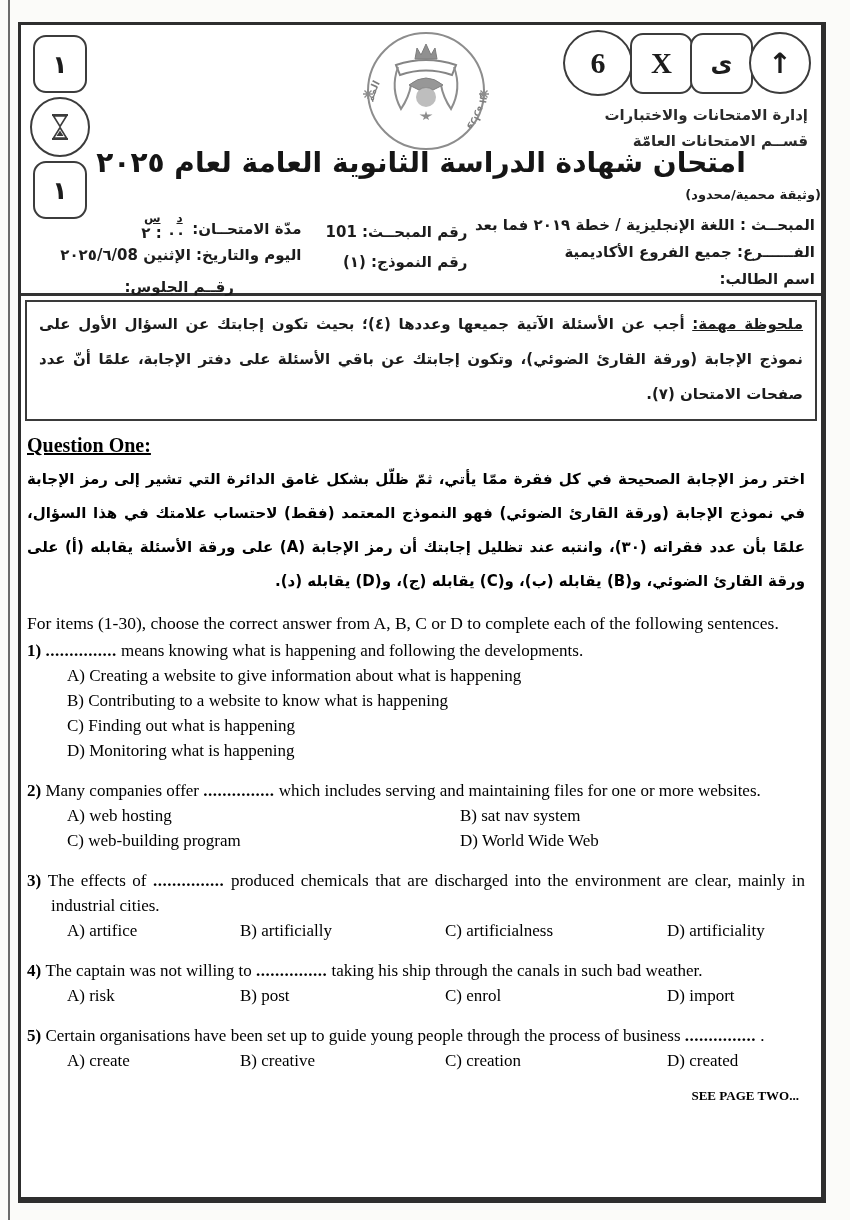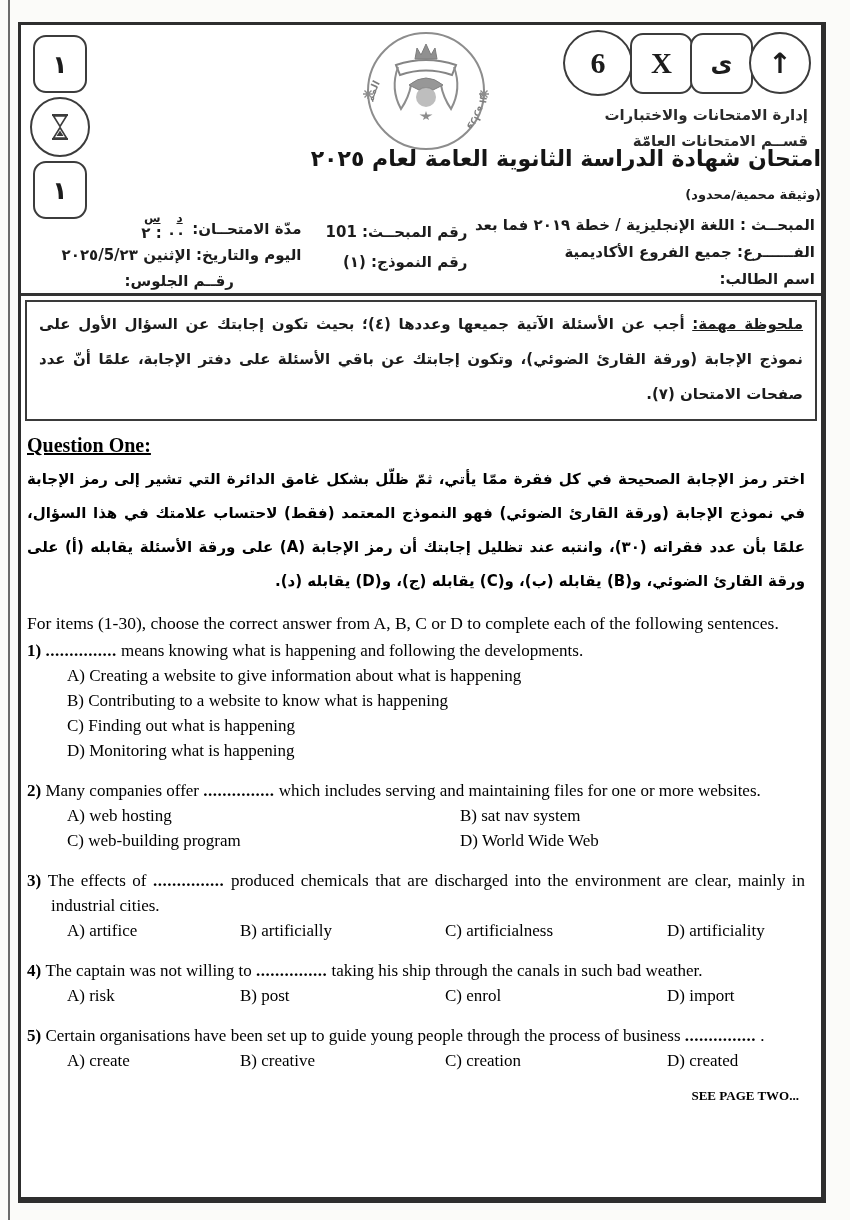--- a/index.html
+++ b/index.html
@@ -30,32 +30,32 @@
   .corner-right{position:absolute;right:10px;top:5px;display:flex;align-items:center;}
   .code-circle{width:70px;height:66px;font-family:"Liberation Serif",serif;font-size:30px;font-weight:bold;}
   .code-box{width:63px;height:61px;margin-left:-3px;font-family:"Liberation Serif",serif;font-size:29px;font-weight:bold;}
   .code-box.ar{font-family:"DejaVu Sans",sans-serif;font-size:24px;}
   .code-circle.arrow{width:62px;height:62px;margin-left:-4px;font-family:"DejaVu Sans",sans-serif;font-size:28px;}
 
   .dept{position:absolute;right:13px;top:77px;direction:rtl;text-align:right;font-weight:bold;font-size:15px;line-height:26px;color:#2a2a2a;}
 
   .logo{position:absolute;left:330px;top:2px;}
 
-  .title{position:absolute;left:0;right:0;top:121px;text-align:right;direction:rtl;
-         font-size:22px;font-weight:bold;color:#151515;}
+  .title{position:absolute;left:0;right:0;top:121px;text-align:center;direction:rtl;
+         font-size:28px;font-weight:bold;color:#151515;}
   .subtitle{position:absolute;left:0;right:0;top:162px;text-align:right;direction:rtl;
          font-size:13px;font-weight:bold;}
 
   .info{position:absolute;right:6px;left:4px;top:187px;direction:rtl;display:flex;font-weight:bold;font-size:15px;}
   .info-col{box-sizing:border-box;}
   .info-main{width:44%;line-height:27px;text-align:right;}
   .info-mid{width:21%;line-height:30px;padding-top:5px;text-align:right;}
   .info-side{width:35%;line-height:26px;text-align:right;padding-left:4px;}
   .info-row{white-space:nowrap;}
-  .seat-row{padding-left:28px;text-align:center;}
+  .seat-row{padding-left:28px;text-align:center;margin-top:6px;}
 
   .dur-line{display:flex;direction:rtl;align-items:flex-end;gap:7px;}
   .dur-time{display:inline-flex;flex-direction:column;align-items:center;}
   .dur-units{display:flex;direction:rtl;gap:16px;font-size:12px;line-height:13px;font-weight:bold;}
   .dur-units .u{text-decoration:underline;}
   .dur-digits{font-size:15px;line-height:17px;}
 
   
   .notice{margin:4px 4px 0 4px;border:2.5px solid #3a3a3a;padding:5px 12px 7px 12px;
           direction:rtl;font-weight:bold;font-size:15px;line-height:35px;text-align:justify;}
@@ -185,21 +185,21 @@
           <span class="dur-time">
             <span class="dur-units">
               <span class="u">د</span>
               <span class="u">س</span>
             </span>
             <span class="dur-digits">٠٠ : ٢</span>
           </span>
         </div>
         <div class="info-row">
           <span>اليوم والتاريخ:</span>
-          <span>الإثنين ٢٠٢٥/5/٢٣</span>
+          <span>الإثنين ٢٠٢٥/٦/08</span>
         </div>
         <div class="info-row seat-row">
           <span>رقــم الجلوس:</span>
         </div>
       </div>
     </div>
   </div>
 
   <div class="notice">
     <span class="label">ملحوظة مهمة:</span><span> أجب عن الأسئلة الآتية جميعها وعددها (٤)؛ بحيث تكون إجابتك عن السؤال الأول على نموذج الإجابة (ورقة القارئ الضوئي)، وتكون إجابتك عن باقي الأسئلة على دفتر الإجابة، علمًا أنّ عدد صفحات الامتحان (٧).</span>

